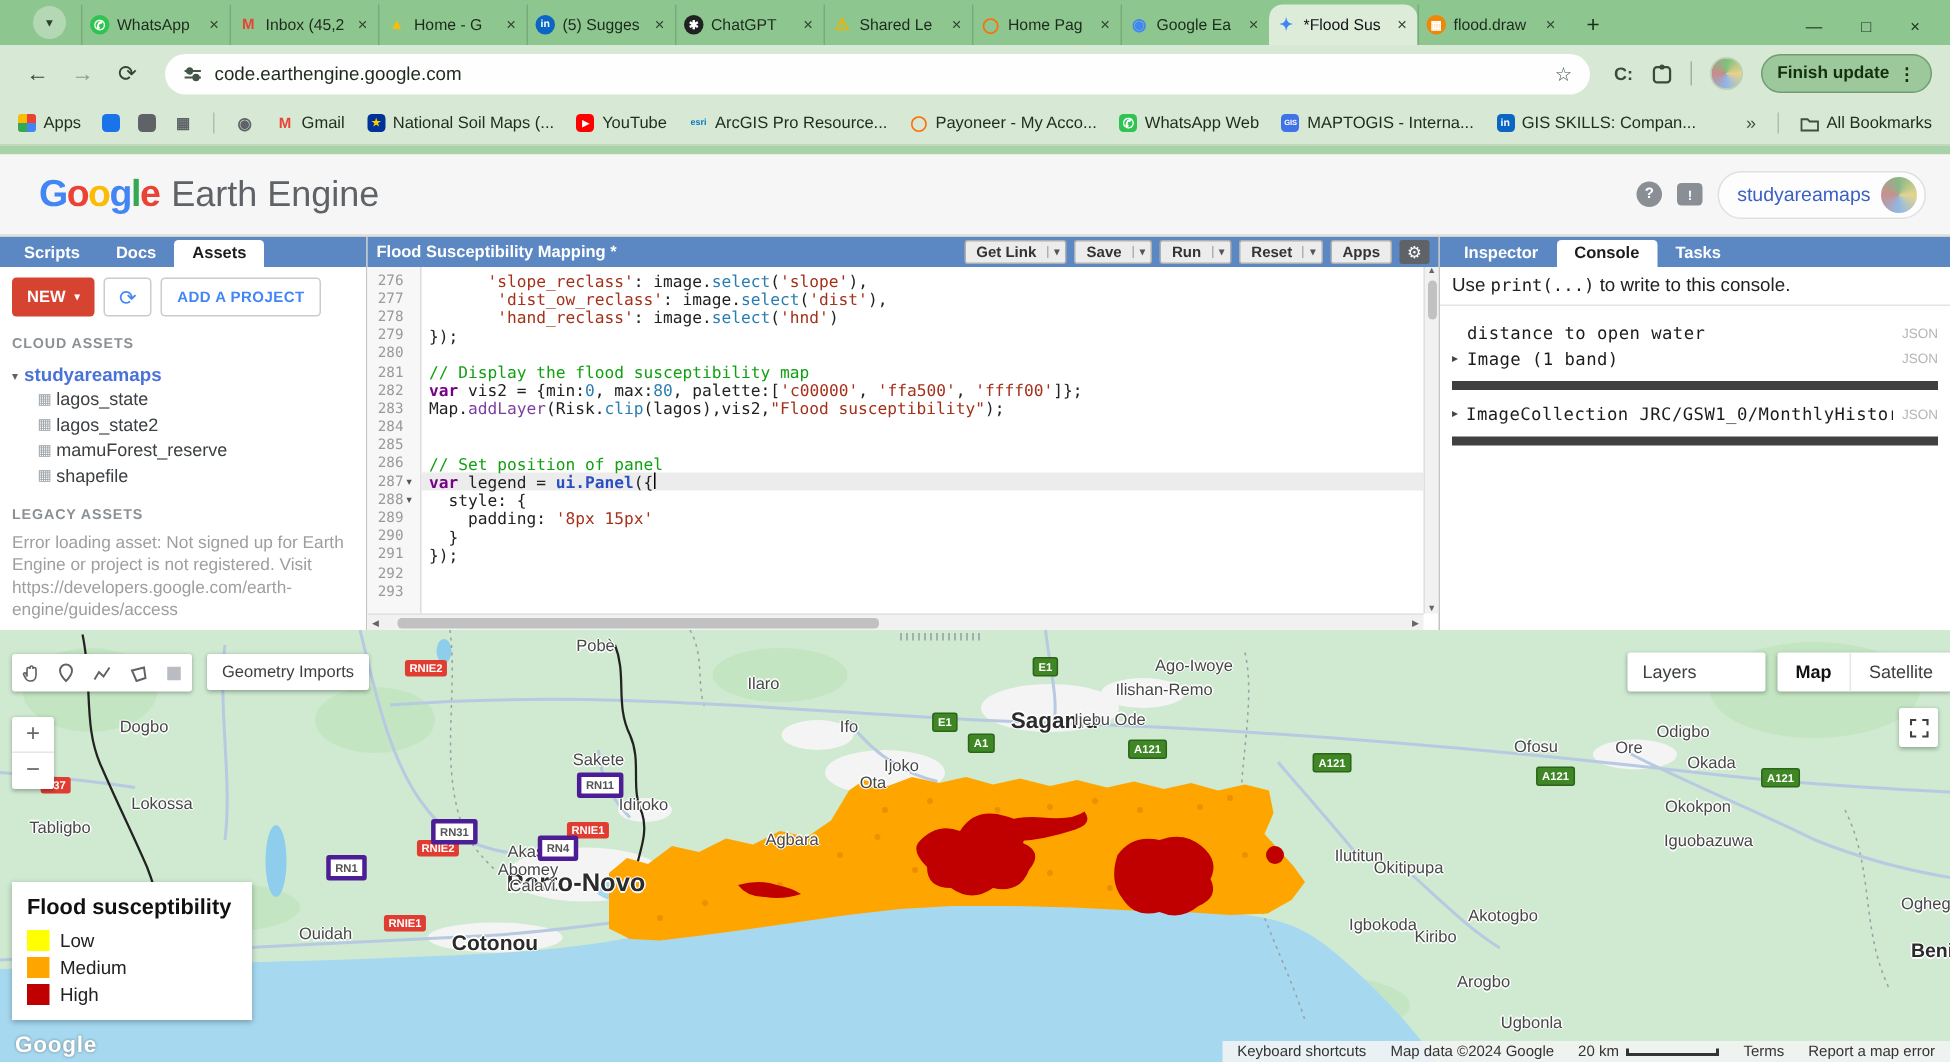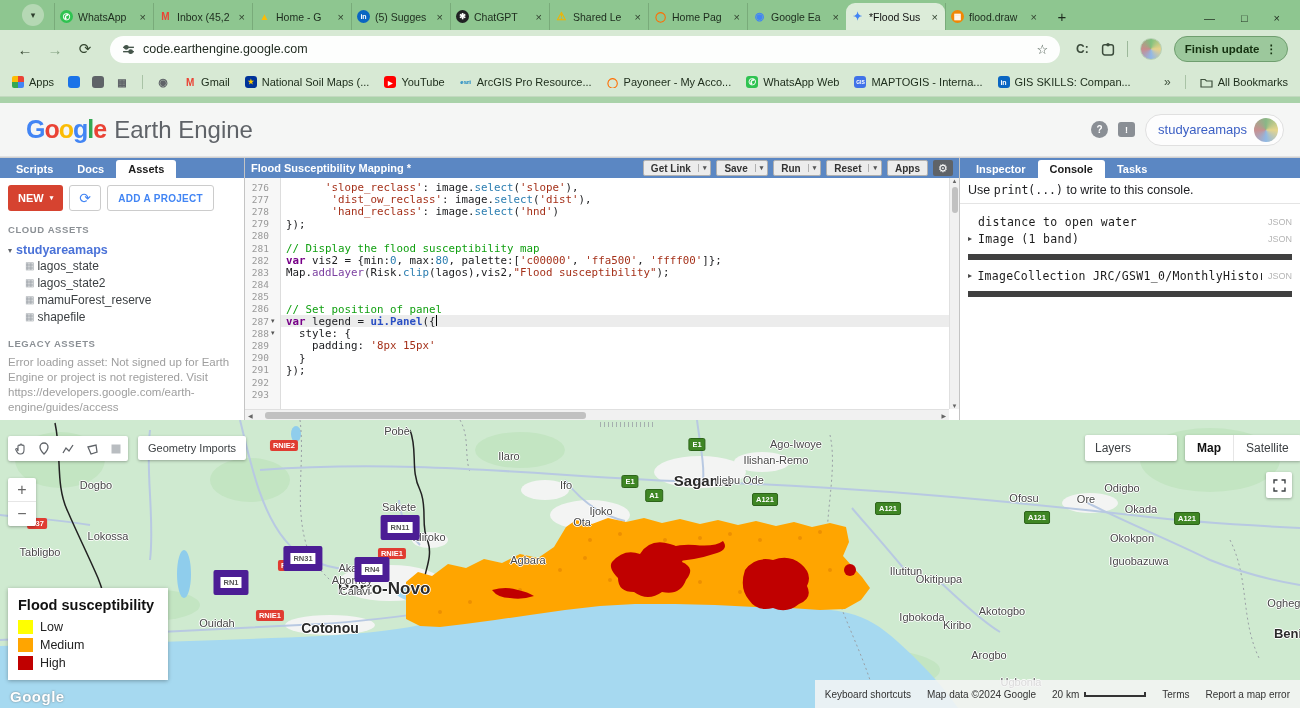--- a/index.html
+++ b/index.html
@@ -134,21 +134,21 @@
   .map { position:relative; height:288px; overflow:hidden; background:#cfead0; }
   .map svg.base { position:absolute; inset:0; }
   .map-handle { position:absolute; left:600px; top:2px; width:54px; height:5px;
      background:repeating-linear-gradient(90deg,#9aa0a6 0 1.5px,transparent 1.5px 4px); opacity:.8; }
   .ml { position:absolute; transform:translateX(-50%); font-size:11px; color:#474747; white-space:nowrap;
         text-shadow:1px 0 0 #fff,-1px 0 0 #fff,0 1px 0 #fff,0 -1px 0 #fff; }
   .ml.b { font-weight:bold; color:#2b2b2b; }
   .rbadge { position:absolute; transform:translateX(-50%); font-size:7.5px; font-weight:bold; padding:1px 3px;
             border-radius:2px; white-space:nowrap; }
   .rbadge.red { background:#e03c31; color:#fff; }
-  .rbadge.white { background:#fff; color:#555; border:7px solid #4c1d95; }
+  .rbadge.white { background:#fff; color:#555; border:3px solid #4c1d95; }
   .rbadge.green { background:#3f8624; color:#fff; border:1px solid #2d641a; }
 
   .geo-toolbar { position:absolute; left:8px; top:16px; background:#fff; border-radius:2px;
                  box-shadow:0 1px 3px rgba(0,0,0,.3); display:flex; }
   .geo-tool { width:24px; height:25px; display:flex; align-items:center; justify-content:center; }
   .geo-imports { position:absolute; left:138px; top:16px; background:#fff; border-radius:2px;
                  box-shadow:0 1px 3px rgba(0,0,0,.3); font-size:11px; color:#3c4043; padding:6px 10px; }
   .zoomctl { position:absolute; left:8px; top:58px; width:28px; background:#fff; border-radius:2px;
              box-shadow:0 1px 3px rgba(0,0,0,.3); }
   .zoomctl div { height:24px; display:flex; align-items:center; justify-content:center; font-size:16px; color:#666; }
@@ -165,21 +165,21 @@
 
   .legend { position:absolute; left:8px; bottom:28px; background:#fff; box-shadow:0 1px 4px rgba(0,0,0,.3);
             padding:9px 14px 10px 10px; }
   .legend .lt { font-size:14.5px; font-weight:bold; color:#111; margin-bottom:7px; }
   .lrow { display:flex; align-items:center; gap:7px; margin-top:4px; }
   .lchip { width:15px; height:14px; }
   .lrow .ll { font-size:12.5px; color:#222; }
 
   .gwm { position:absolute; left:10px; bottom:3px; color:#fff; font-size:15px; font-weight:bold; letter-spacing:.5px;
          text-shadow:0 0 2px rgba(80,80,80,.7); }
-  .attrib { position:absolute; right:0; bottom:0; height:28px; display:flex; align-items:center; gap:16px;
+  .attrib { position:absolute; right:0; bottom:0; height:14px; display:flex; align-items:center; gap:16px;
             background:rgba(245,245,245,.85); font-size:10px; color:#333; padding:0 10px; }
   .scalewrap { display:flex; align-items:center; gap:5px; }
   .scalebar { width:62px; height:5px; border-left:2px solid #333; border-right:2px solid #333; border-bottom:2px solid #333; }
 </style>
 </head>
 <body>
 
 <div id="app">
 
   <div class="tabbar">

